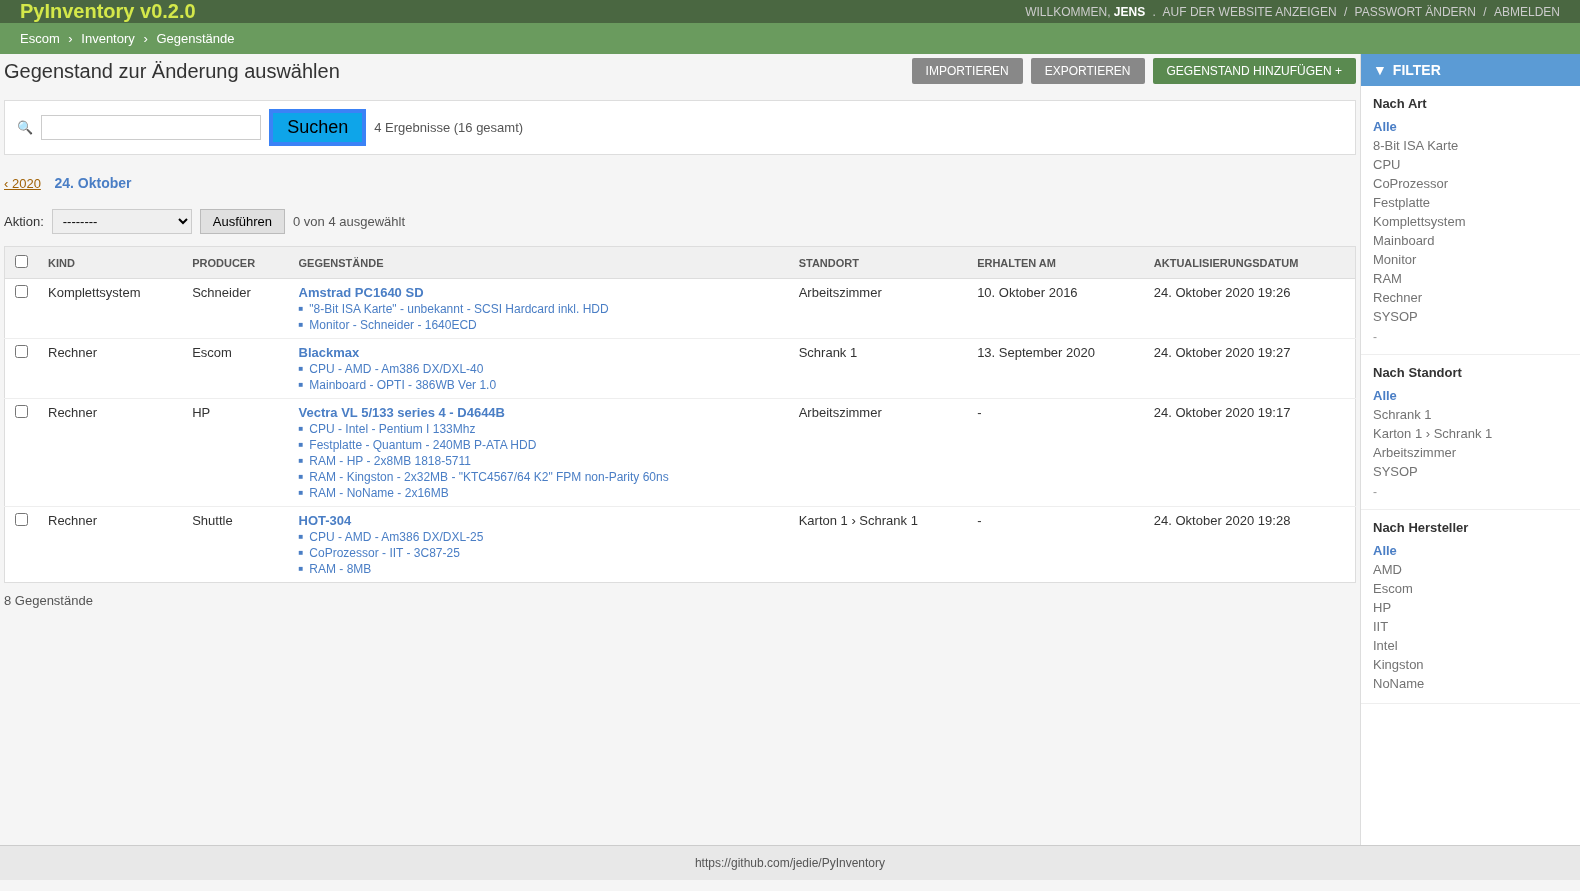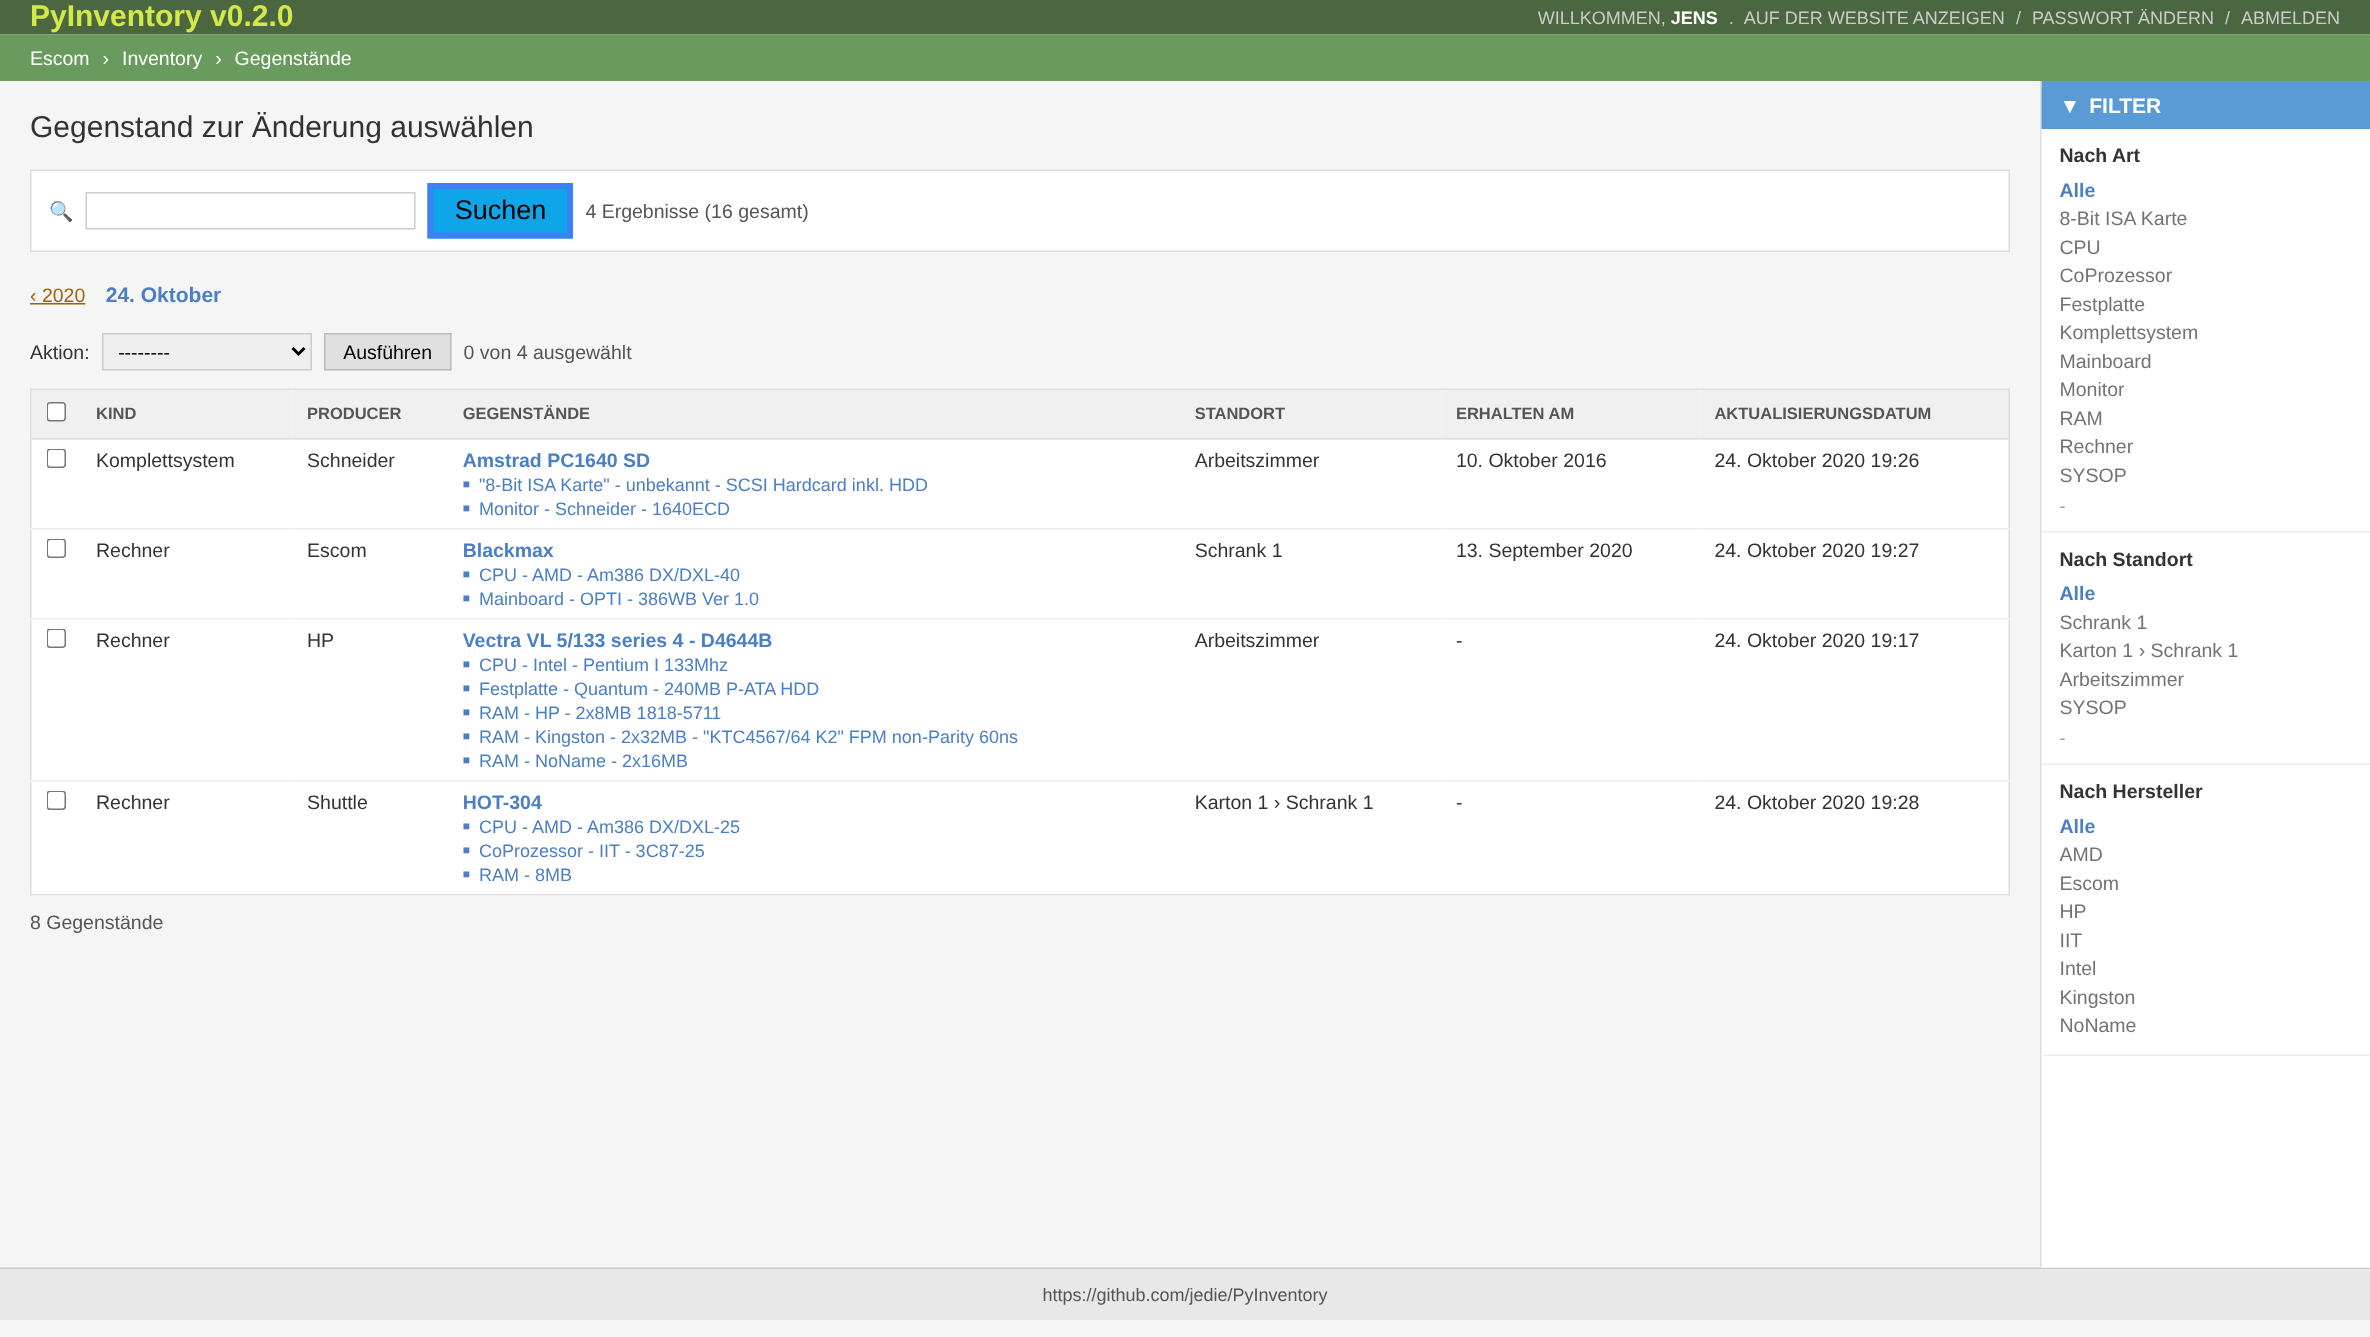--- a/index.html
+++ b/index.html
@@ -51,21 +51,21 @@
 
     
     #main-container {
       display: flex;
       min-height: calc(100vh - 100px);
     }
 
     
     #content {
       flex: 1;
-      padding: 20px;
+      padding: 4px;
     }
 
     
     #content-header {
       display: flex;
       align-items: center;
       justify-content: space-between;
       margin-bottom: 16px;
     }
     #content-header h1 {
@@ -307,20 +307,25 @@
   <a href="#">Inventory</a>
   <span class="sep"> › </span>
   <span>Gegenstände</span>
 </div>
 
 <div id="main-container">
   <div id="content">
 
     <div id="content-header">
       <h1>Gegenstand zur Änderung auswählen</h1>
+      <div class="action-buttons">
+        <button class="btn-gray">IMPORTIEREN</button>
+        <button class="btn-gray">EXPORTIEREN</button>
+        <button class="btn-green">GEGENSTAND HINZUFÜGEN +</button>
+      </div>
     </div>
 
     <div id="search-bar">
       <span>🔍</span>
       <input type="text" placeholder="" style="">
       <button>Suchen</button>
       <span class="results-info">
         <span>4 Ergebnisse (16 gesamt)</span>
       </span>
     </div>

